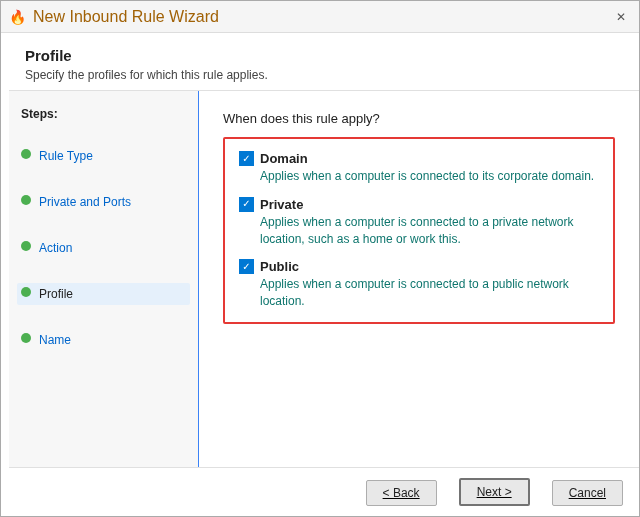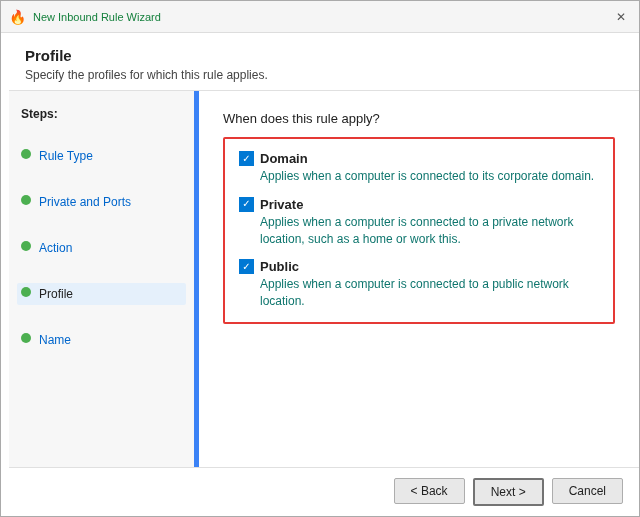--- a/index.html
+++ b/index.html
@@ -40,22 +40,22 @@
     }
     .titlebar-icon {
       width: 18px;
       height: 18px;
       display: flex;
       align-items: center;
       justify-content: center;
       font-size: 14px;
     }
     .titlebar-title {
-      font-size: 11px;
-      color: #15803d;
+      font-size: 16px;
+      color: #a16207;
     }
     .titlebar-close {
       width: 20px;
       height: 20px;
       display: flex;
       align-items: center;
       justify-content: center;
       cursor: pointer;
       font-size: 12px;
       color: #555;
@@ -84,21 +84,21 @@
       color: #444;
     }
     .main-body {
       display: flex;
       flex: 1;
       overflow: hidden;
     }
     .sidebar {
       width: 190px;
       background: #f7f7f7;
-      border-right: 5px solid #3b82f6;
+      border-right: 1px solid #3b82f6;
       padding: 16px 8px;
       flex-shrink: 0;
     }
     .steps-label {
       font-size: 12px;
       font-weight: 600;
       color: #222;
       margin-bottom: 8px;
       padding-left: 4px;
     }
@@ -188,23 +188,24 @@
       color: #0f766e;
       padding-left: 21px;
       line-height: 1.4;
     }
     .spacer { flex: 1; }
     .footer {
       border-top: 1px solid #e0e0e0;
       padding: 10px 16px;
       display: flex;
       justify-content: flex-end;
-      align-items: flex-start;
-      gap: 8px;
-      flex-shrink: 0;
+      align-items: flex-end;
+      gap: 22px;
+      flex-shrink: 0;
+      text-decoration: underline;
     }
     .btn {
       padding: 5px 16px;
       font-size: 12px;
       border: 1px solid #adadad;
       background: #e8e8e8;
       cursor: pointer;
       border-radius: 2px;
       color: #222;
       min-width: 70px;

